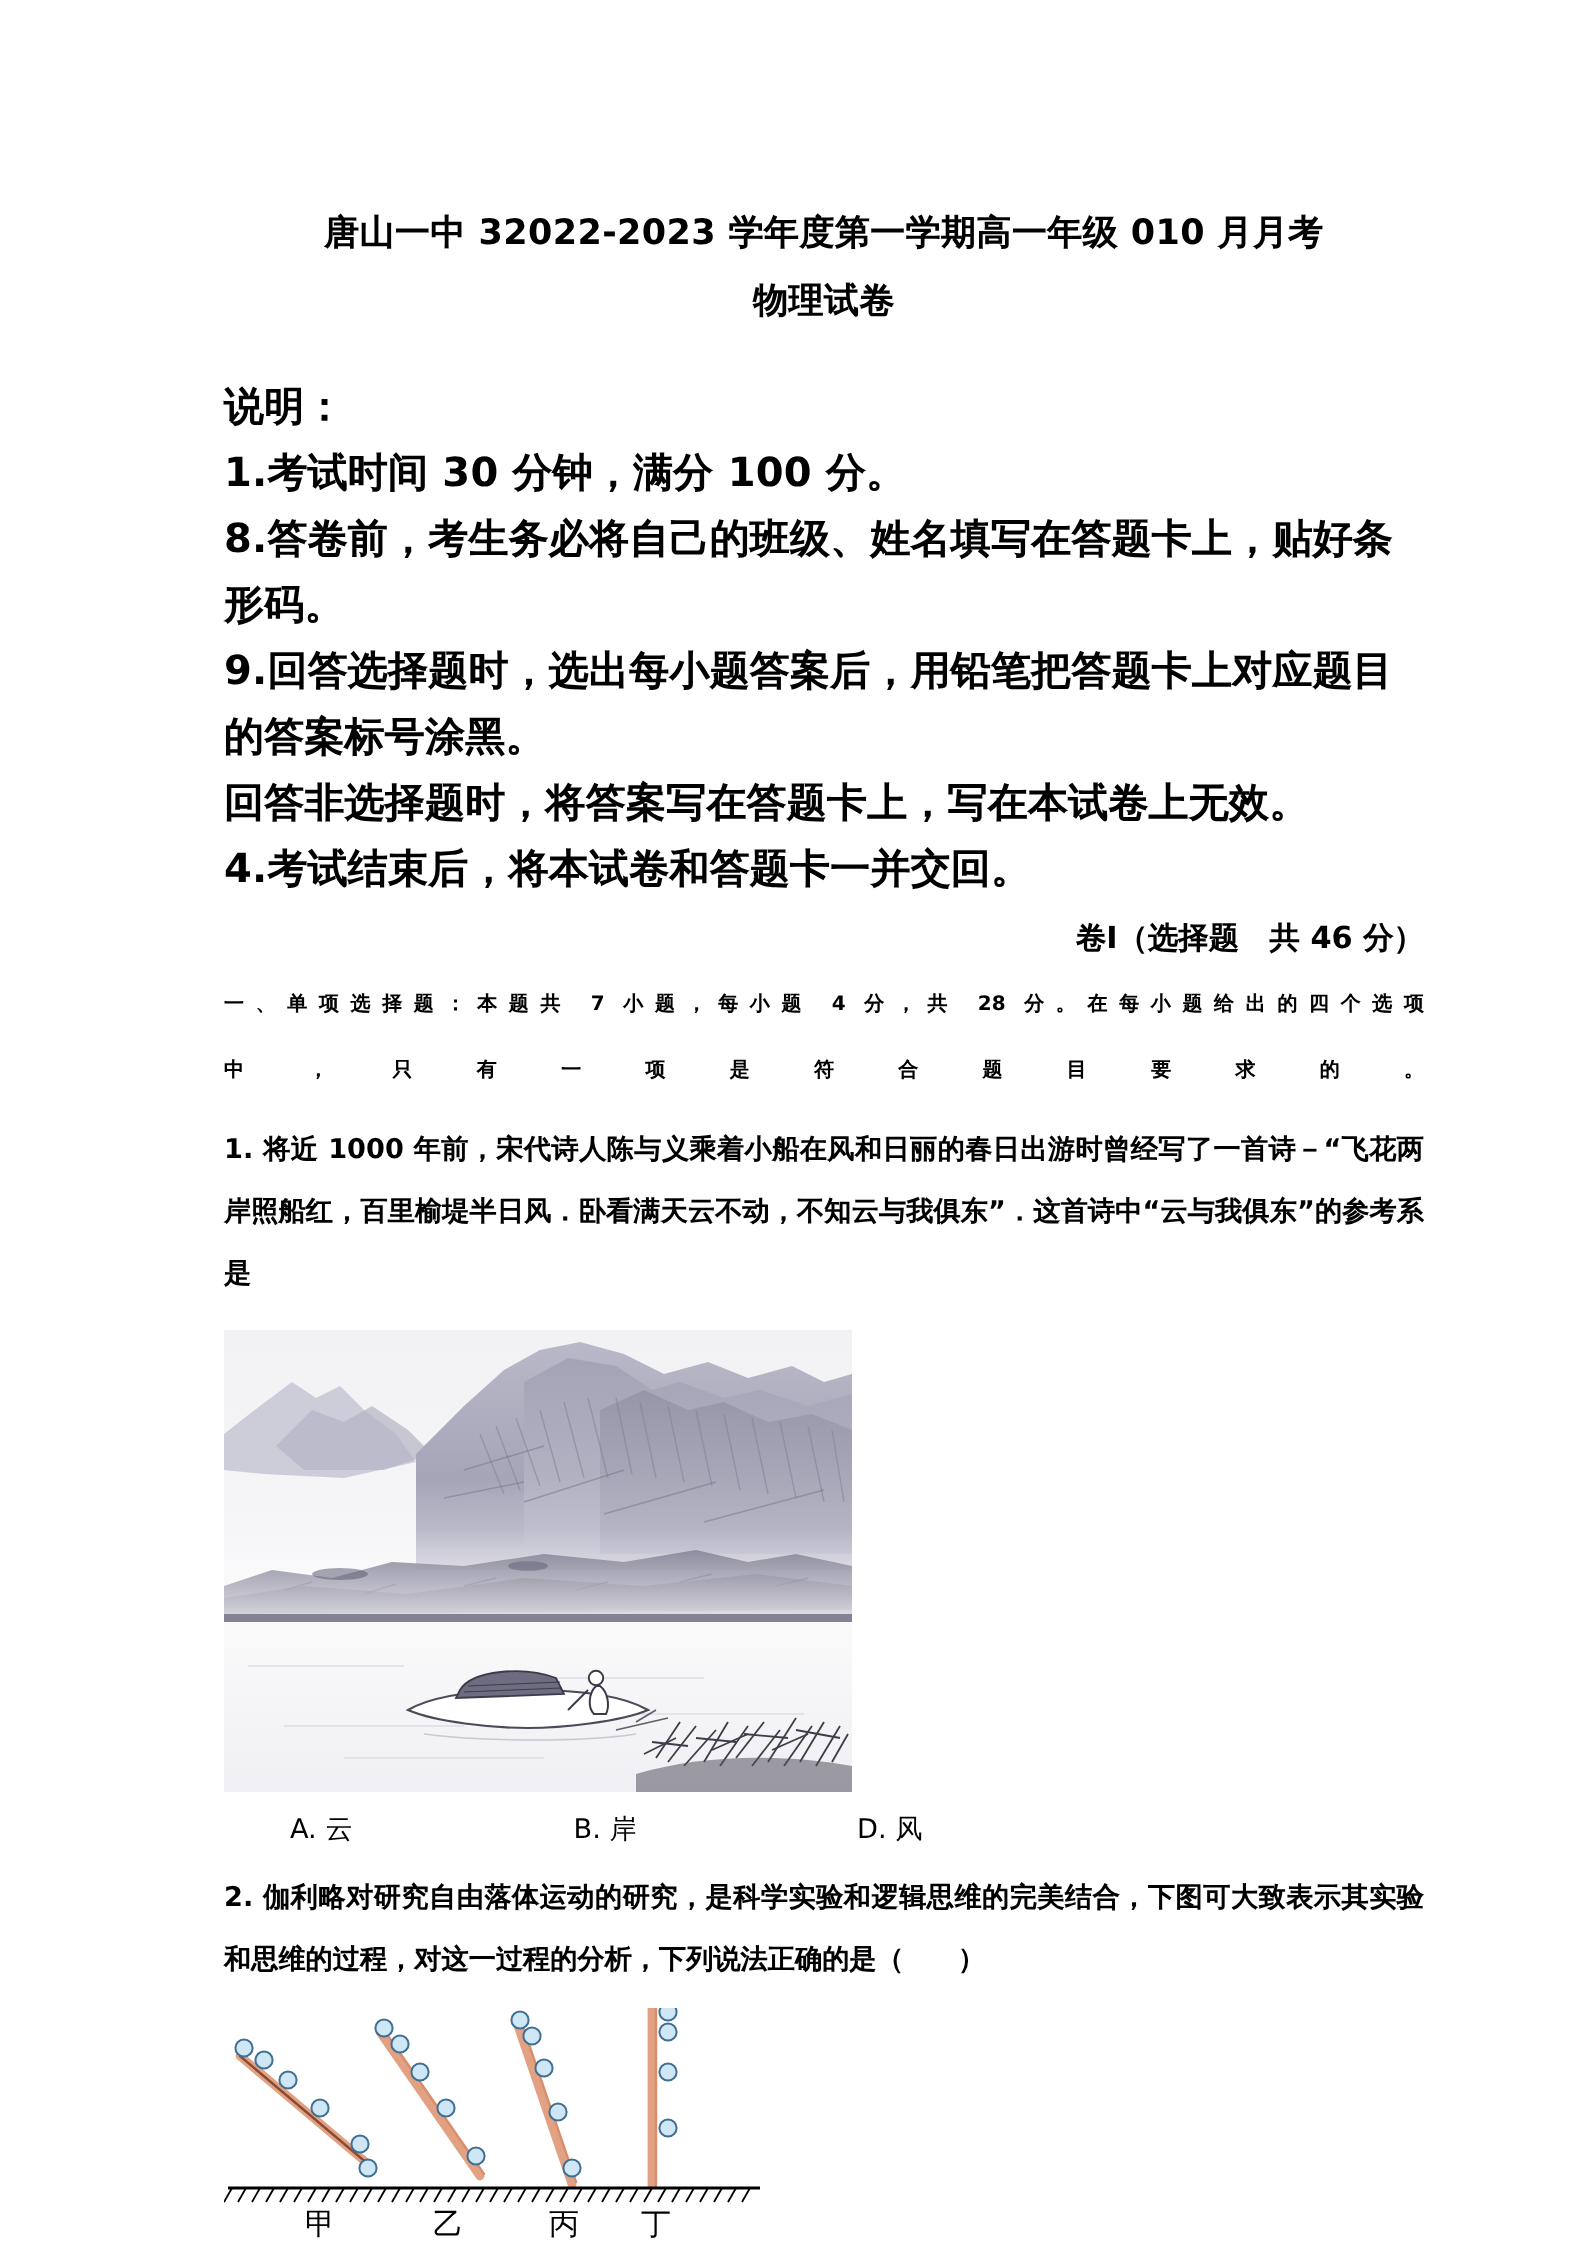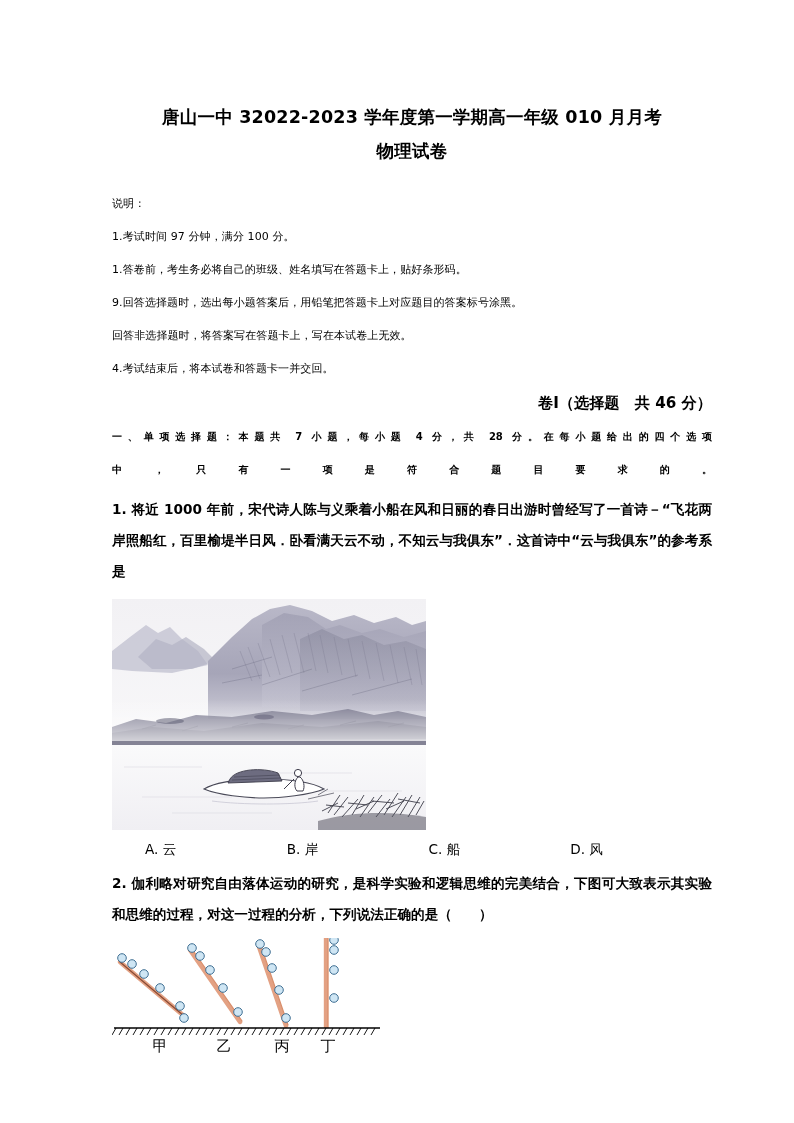--- a/index.html
+++ b/index.html
@@ -44,22 +44,22 @@
   }
   .title-line.sub {
     font-size: 17.5px;
   }
 
   
   .instructions {
     margin-top: 19px;
   }
   .ins-line {
-    font-weight: normal;
-    font-size: 11px;
+    font-weight: bold;
+    font-size: 20px;
     line-height: 33px;
     letter-spacing: 0.1px;
   }
 
   
   .part-heading {
     text-align: right;
     font-weight: bold;
     font-size: 15.2px;
     line-height: 33px;
@@ -129,22 +129,22 @@
 <div class="page">
   <div class="content">
 
     <div class="title-block">
       <div class="title-line">唐山一中 32022-2023 学年度第一学期高一年级 010 月月考</div>
       <div class="title-line sub">物理试卷</div>
     </div>
 
     <div class="instructions">
       <div class="ins-line">说明：</div>
-      <div class="ins-line">1.考试时间 97 分钟，满分 100 分。</div>
-      <div class="ins-line">1.答卷前，考生务必将自己的班级、姓名填写在答题卡上，贴好条形码。</div>
+      <div class="ins-line">1.考试时间 30 分钟，满分 100 分。</div>
+      <div class="ins-line">8.答卷前，考生务必将自己的班级、姓名填写在答题卡上，贴好条形码。</div>
       <div class="ins-line">9.回答选择题时，选出每小题答案后，用铅笔把答题卡上对应题目的答案标号涂黑。</div>
       <div class="ins-line">回答非选择题时，将答案写在答题卡上，写在本试卷上无效。</div>
       <div class="ins-line">4.考试结束后，将本试卷和答题卡一并交回。</div>
     </div>
 
     <div class="part-heading">卷Ⅰ（选择题　共 46 分）</div>
 
     <div class="section-heading">一、单项选择题：本题共 7 小题，每小题 4 分，共 28 分。在每小题给出的四个选项</div>
     <div class="section-heading last">中，只有一项是符合题目要求的。</div>
 
@@ -286,21 +286,20 @@
         <g stroke="#3a3a47" stroke-width="0.8" fill="none" opacity="0.8">
           <path d="M196,200 L222,194"></path>
             <path d="M206,196 L216,190"></path>
         </g>
       </svg>
     </div>
 
     <div class="options">
       <div class="opt">A. 云</div>
       <div class="opt">B. 岸</div>
-      <div class="opt">C. 船</div>
       <div class="opt">D. 风</div>
     </div>
 
     <div class="question q2">
       <span>2.</span>
       <span>伽利略对研究自由落体运动的研究，是科学实验和逻辑思维的完美结合，下图可大致表示其实验和思维的过程，对这一过程的分析，下列说法正确的是（　　）</span>
     </div>
 
     <div class="figure-ramps">
       <svg class="ramps-svg" width="270" height="118" viewBox="0 0 270 118" xmlns="http://www.w3.org/2000/svg">

